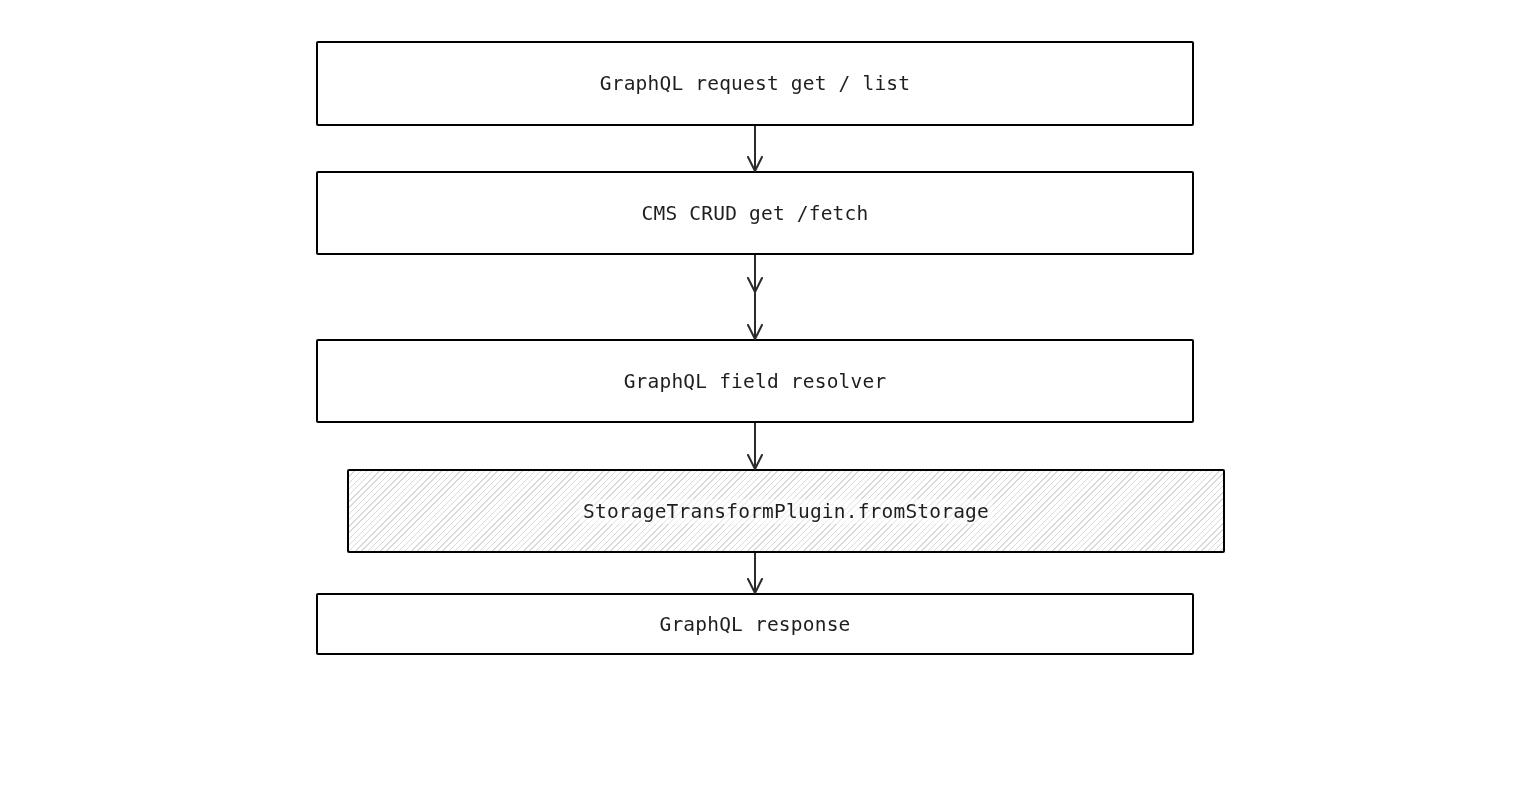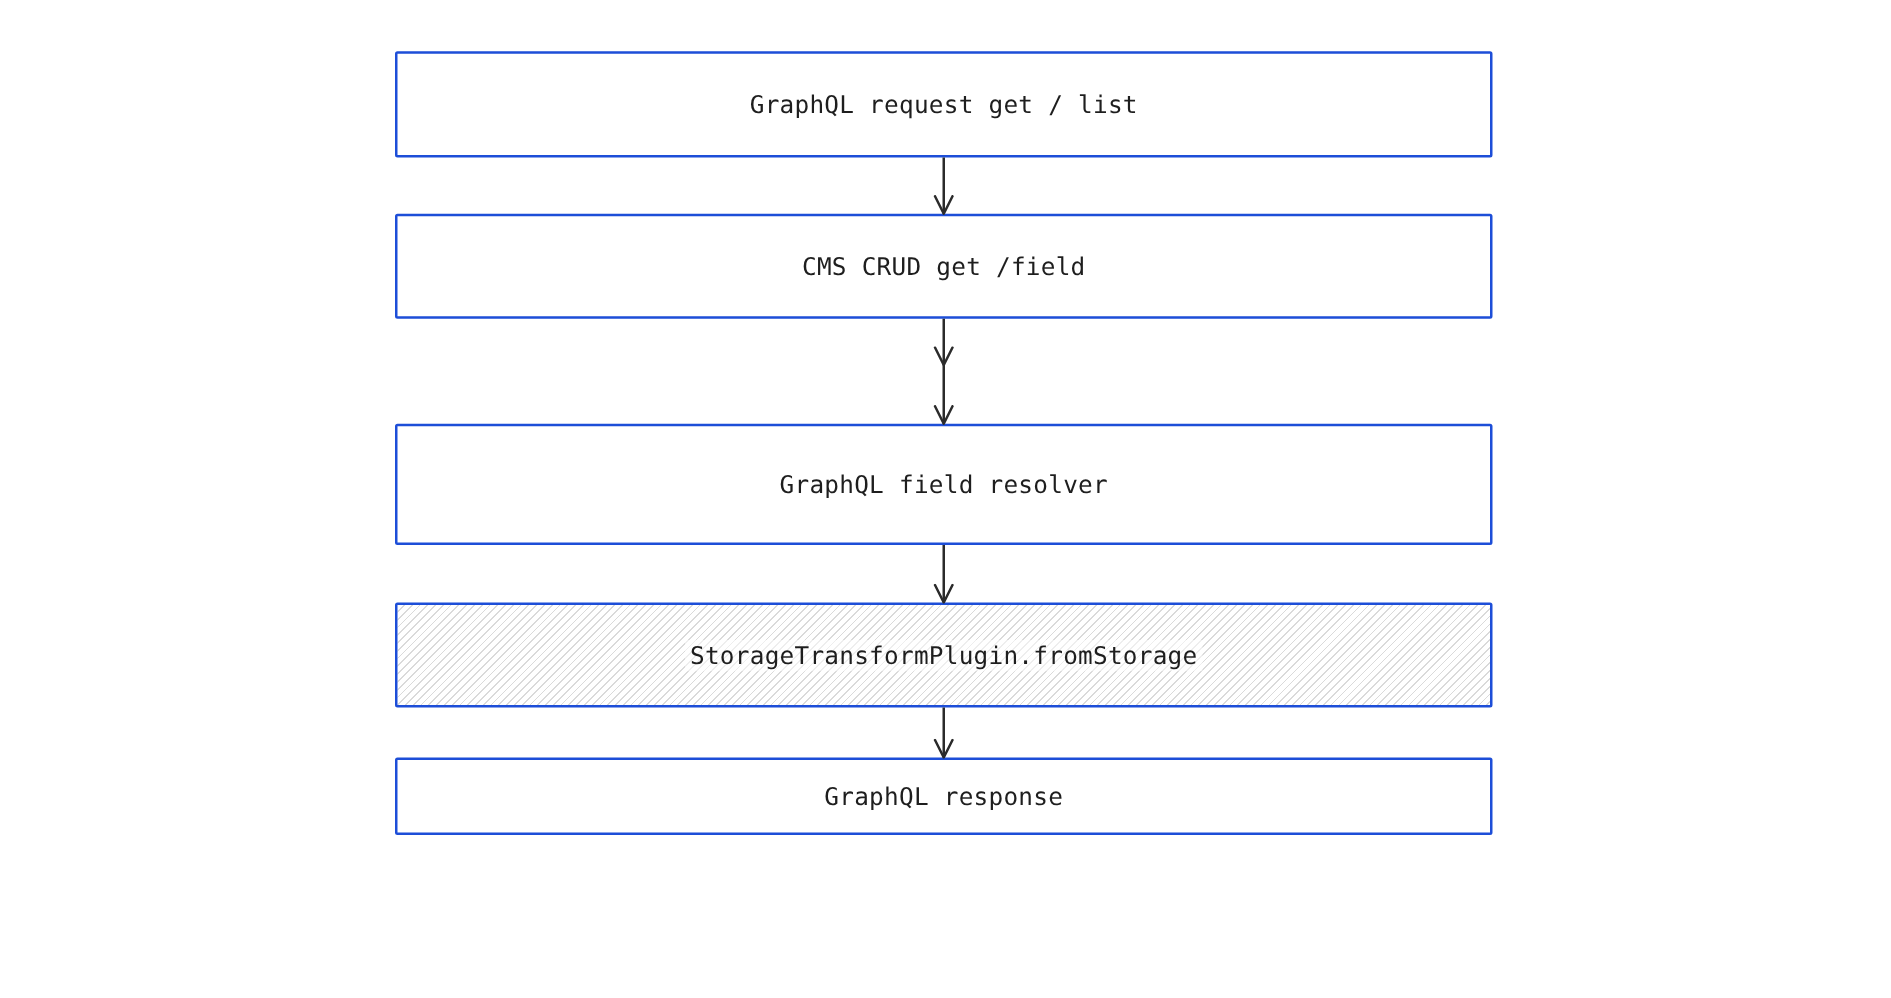--- a/index.html
+++ b/index.html
@@ -17,21 +17,21 @@
   .flow {
     position: absolute;
     left: 316px; top: 41px;
     width: 878px;
     display: flex;
     flex-direction: column;
     align-items: stretch;
   }
   .node {
     width: 100%;
-    border: 2px solid #1d4ed8;
+    border: 2px solid #000000;
     border-radius: 2px;
     background: #ffffff;
     display: flex;
     align-items: center;
     justify-content: center;
     text-align: center;
   }
   .node-label {
     font-size: 19.5px;
     color: #1e1e1e;
@@ -40,20 +40,21 @@
   }
   .node.hachure {
     background-color: #ffffff;
     background-image: repeating-linear-gradient(
       135deg,
       rgba(0,0,0,0) 0px,
       rgba(0,0,0,0) 3.4px,
       #dadada 3.4px,
       #dadada 4.4px
     );
+    margin-left: 31px;
   }
   .node.hachure .node-label {
     background: rgba(255,255,255,0.55);
     padding: 1px 4px;
   }
   .gap {
     position: relative;
     width: 100%;
     display: flex;
     justify-content: center;
@@ -82,39 +83,39 @@
     </div>
 
     <div class="gap" style="height:45px">
       <div class="arrow-line"></div>
       <svg class="arrow-head" width="18" height="16" viewBox="0 0 18 16">
         <path d="M2 1 L9 15 L16 1" fill="none" stroke="#2b2b2b" stroke-width="2" stroke-linecap="round" stroke-linejoin="round"></path>
       </svg>
     </div>
 
     <div class="node" style="height:84px">
-      <span class="node-label">CMS CRUD get /field</span>
+      <span class="node-label">CMS CRUD get /fetch</span>
     </div>
 
     <div class="gap" style="height:37px">
       <div class="arrow-line"></div>
       <svg class="arrow-head" width="18" height="16" viewBox="0 0 18 16">
         <path d="M2 1 L9 15 L16 1" fill="none" stroke="#2b2b2b" stroke-width="2" stroke-linecap="round" stroke-linejoin="round"></path>
       </svg>
     </div>
 
 
     <div class="gap" style="height:47px">
       <div class="arrow-line"></div>
       <svg class="arrow-head" width="18" height="16" viewBox="0 0 18 16">
         <path d="M2 1 L9 15 L16 1" fill="none" stroke="#2b2b2b" stroke-width="2" stroke-linecap="round" stroke-linejoin="round"></path>
       </svg>
     </div>
 
-    <div class="node" style="height:97px">
+    <div class="node" style="height:84px">
       <span class="node-label">GraphQL field resolver</span>
     </div>
 
     <div class="gap" style="height:46px">
       <div class="arrow-line"></div>
       <svg class="arrow-head" width="18" height="16" viewBox="0 0 18 16">
         <path d="M2 1 L9 15 L16 1" fill="none" stroke="#2b2b2b" stroke-width="2" stroke-linecap="round" stroke-linejoin="round"></path>
       </svg>
     </div>
 

